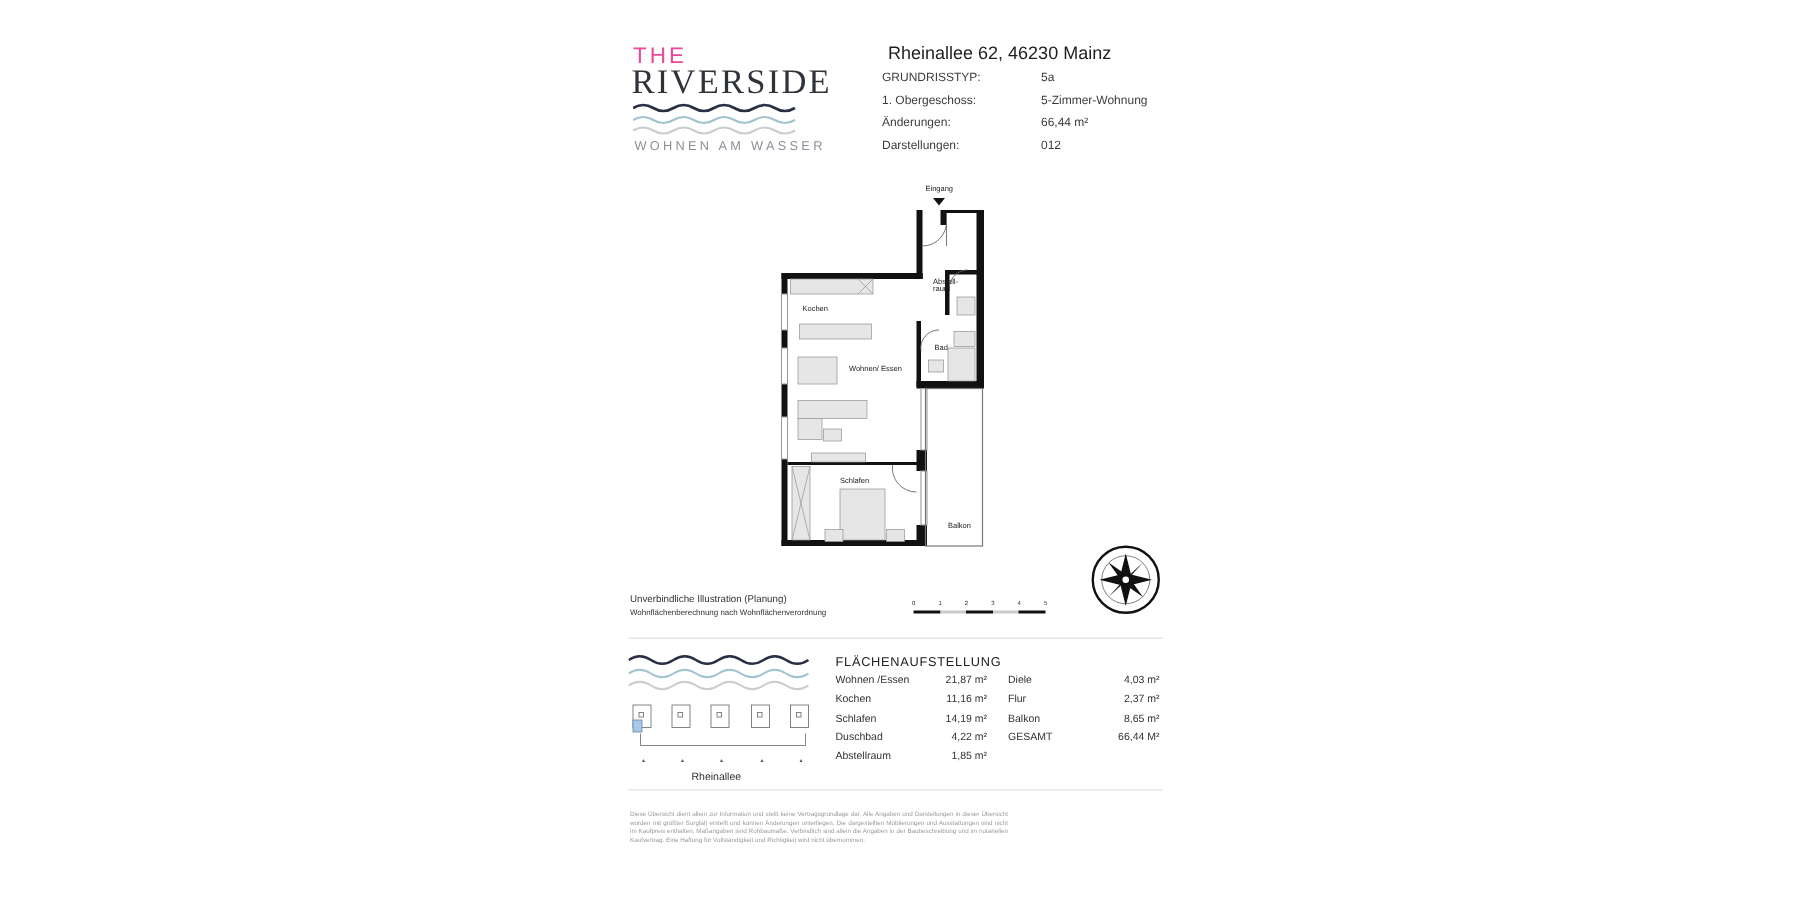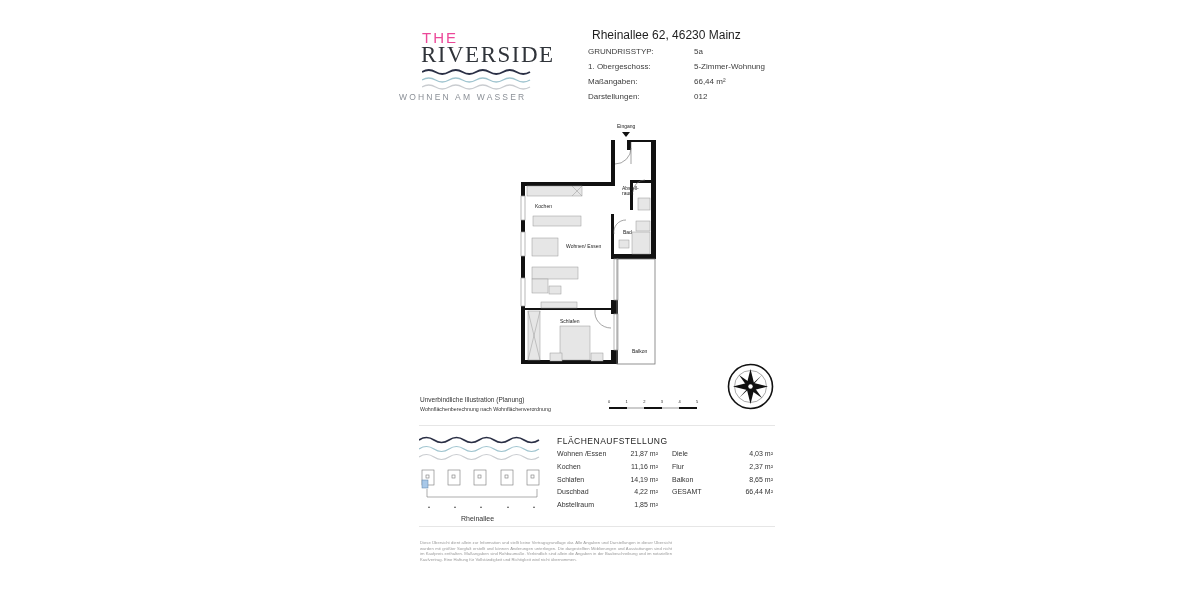--- a/index.html
+++ b/index.html
@@ -1,20 +1,20 @@
 <!DOCTYPE html>
 <html><head>
 <meta charset="utf-8">
 <style>
   html,body{margin:0;padding:0;background:#ffffff;}
   body{width:1200px;height:600px;position:relative;overflow:hidden;font-family:"Liberation Sans",sans-serif;color:#2b2b2b;}
   .abs{position:absolute;}
   .logo-the{left:422px;top:29px;font-size:15px;letter-spacing:2px;color:#ec4899;font-weight:400;}
   .logo-name{left:421px;top:42px;font-size:23px;letter-spacing:1.5px;color:#30343a;font-family:Liberation Serif, serif;}
-  .logo-sub{left:399px;top:92px;font-size:8.5px;letter-spacing:2.2px;color:#8b9097;}
+  .logo-sub{left:423px;top:92px;font-size:8.5px;letter-spacing:2.2px;color:#8b9097;}
   .addr{left:592px;top:28px;font-size:12px;color:#1e1e1e;}
   .info-label{left:588px;font-size:8px;color:#3c3c3c;}
   .info-val{left:694px;font-size:8px;color:#3c3c3c;}
   .room-label{font-size:5px;color:#222;}
   .sec-title{left:557px;top:436px;font-size:8.5px;letter-spacing:0.5px;color:#222;}
   .tbl{font-size:7px;color:#333;}
   .hr{left:419px;width:356px;height:1px;background:#e6e6e6;}
   .disc{left:420px;top:540px;width:252px;font-size:4.2px;line-height:5.6px;color:#9a9a9a;text-align:justify;}
 </style>
 </head>
@@ -27,21 +27,21 @@
   <path d="M0 12 Q6.75 8 13.5 12 T27 12 T40.5 12 T54 12 T67.5 12 T81 12 T94.5 12 T108 12" fill="none" stroke="#9fc4cf" stroke-width="1.4"></path>
   <path d="M0 19 Q6.75 15 13.5 19 T27 19 T40.5 19 T54 19 T67.5 19 T81 19 T94.5 19 T108 19" fill="none" stroke="#c9ccd0" stroke-width="1.4"></path>
 </svg>
 <div class="abs logo-sub">WOHNEN AM WASSER</div>
 
 <div class="abs addr">Rheinallee 62, 46230 Mainz</div>
 <div class="abs info-label" style="top:47px">GRUNDRISSTYP:</div>
 <div class="abs info-val" style="top:47px">5a</div>
 <div class="abs info-label" style="top:62px">1. Obergeschoss:</div>
 <div class="abs info-val" style="top:62px">5-Zimmer-Wohnung</div>
-<div class="abs info-label" style="top:77px">Maßangaben:</div>
+<div class="abs info-label" style="top:77px">Änderungen:</div>
 <div class="abs info-val" style="top:77px">66,44 m²</div>
 <div class="abs info-label" style="top:92px">Darstellungen:</div>
 <div class="abs info-val" style="top:92px">012</div>
 
 <div class="abs room-label" style="left:617px;top:123px;">Eingang</div>
 <svg class="abs" style="left:515px;top:128px;" width="150" height="240">
 
   <polygon points="107,4 115,4 111,9" fill="#111"></polygon>
 
   <g fill="#111">

